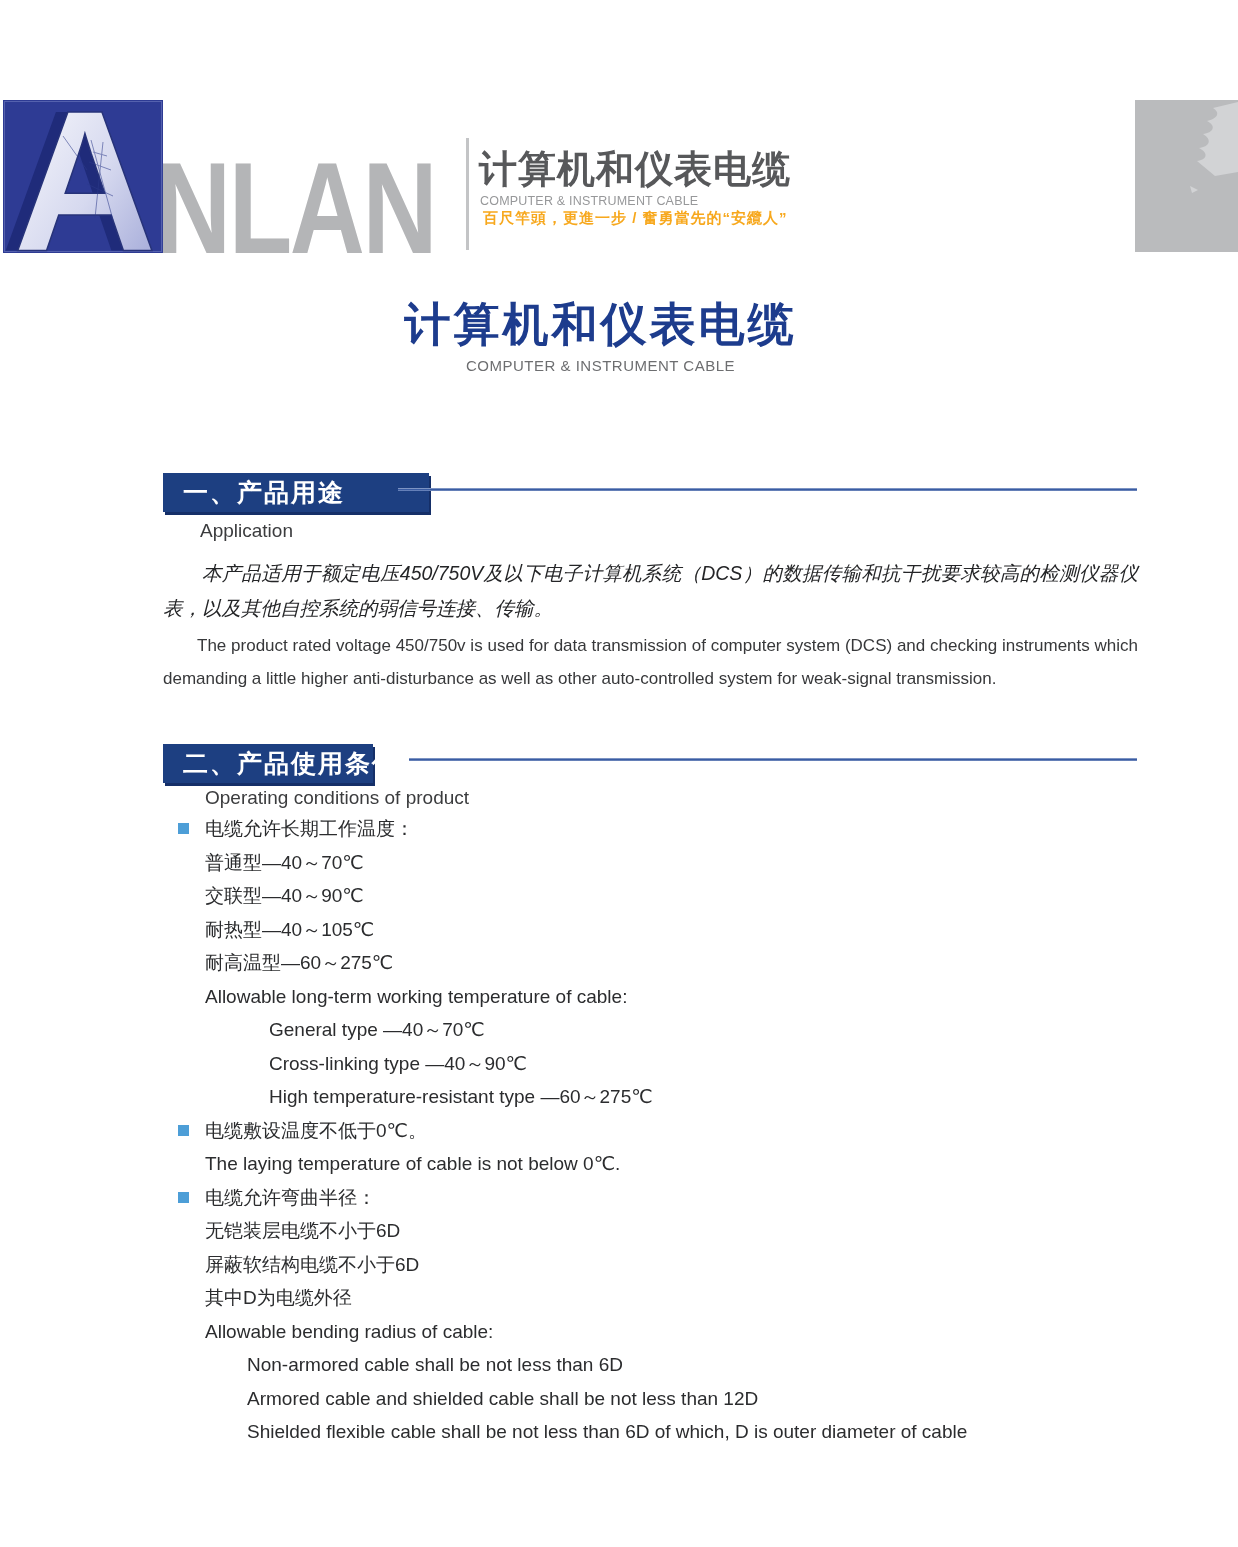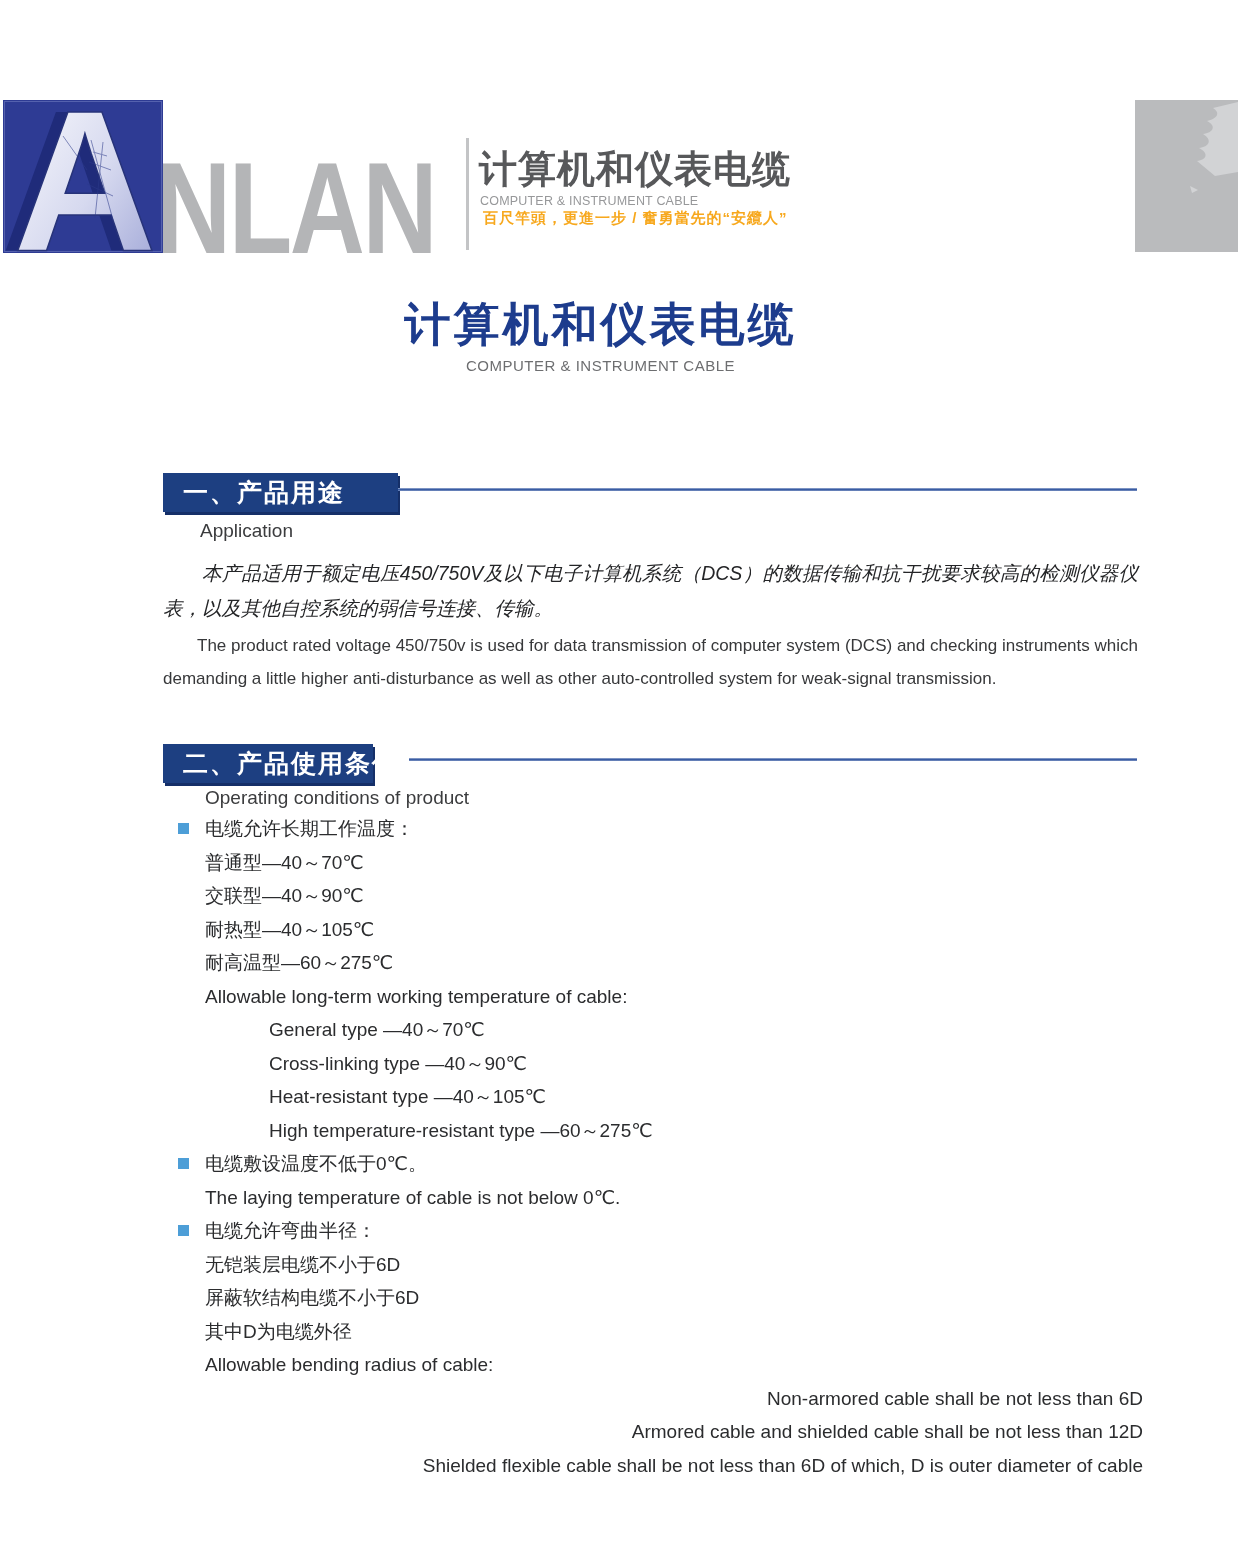--- a/index.html
+++ b/index.html
@@ -48,21 +48,21 @@
   .page-title-en { margin-top: 5px; font-size: 15px; color: #6d6e70; letter-spacing: 0.5px; }
 
   
   .sec-box {
     position: absolute; left: 163px; height: 39px;
     background: #1d3f81; color: #ffffff;
     font-size: 25px; font-weight: bold; letter-spacing: 2px;
     line-height: 39px; padding-left: 20px; white-space: nowrap;
     box-shadow: 2px 3px 0 #152f68;
   }
-  .sec-box.s1 { top: 473px; width: 235px; }
+  .sec-box.s1 { top: 473px; width: 266px; }
   .sec-box.s2 { top: 744px; width: 210px; }
   .sec-line {
     position: absolute; height: 3px;
     background: linear-gradient(#b9c6e0, #3a5ca3 35%, #3a5ca3 75%, #b9c6e0);
   }
   .sec-line.s1 { left: 398px; top: 488px; width: 739px; }
   .sec-line.s2 { left: 409px; top: 758px; width: 728px; }
   .sec-sub { position: absolute; font-size: 19px; color: #3b3c3e; white-space: nowrap; }
   .sec-sub.s1 { left: 200px; top: 520px; }
   .sec-sub.s2 { left: 205px; top: 787px; }
@@ -72,21 +72,21 @@
     position: absolute; left: 163px; width: 975px;
     text-align: justify;
   }
   .para-cn { top: 556px; font-size: 19.5px; line-height: 35px; color: #242527; text-indent: 2em; font-style: italic; }
   .para-en { top: 629px; font-size: 17px;  line-height: 33px; color: #37383a; text-indent: 2em; }
 
   
   .cond-list { position: absolute; left: 163px; top: 812px; width: 980px; }
   .li { position: relative; line-height: 33.5px; font-size: 19px; color: #2b2c2e; padding-left: 42px; white-space: nowrap; }
   .li-t { padding-left: 106px; }
-  .li-r { padding-left: 84px; text-align: right; }
+  .li-r { padding-left: 84px; }
   .sq { position: absolute; left: 15px; top: 11px; width: 11px; height: 11px; background: #4d9ed7; }
 </style>
 </head>
 <body>
 
 <div id="page">
 
   <svg class="logo-a-svg" viewBox="0 0 160 153" aria-hidden="true">
     <defs>
       <linearGradient id="gA" x1="0" y1="0" x2="1" y2="1">
@@ -137,21 +137,20 @@
 
   <div class="cond-list">
       <div class="li li-b"><span class="sq"></span><span>电缆允许长期工作温度：</span></div>
       <div class="li li-p"><span>普通型—40～70℃</span></div>
       <div class="li li-p"><span>交联型—40～90℃</span></div>
       <div class="li li-p"><span>耐热型—40～105℃</span></div>
       <div class="li li-p"><span>耐高温型—60～275℃</span></div>
       <div class="li li-p"><span>Allowable long-term working temperature of cable:</span></div>
       <div class="li li-t"><span>General type —40～70℃</span></div>
       <div class="li li-t"><span>Cross-linking type —40～90℃</span></div>
-      <div class="li li-t"><span>Heat-resistant type —40～105℃</span></div>
       <div class="li li-t"><span>High temperature-resistant type —60～275℃</span></div>
       <div class="li li-b"><span class="sq"></span><span>电缆敷设温度不低于0℃。</span></div>
       <div class="li li-p"><span>The laying temperature of cable is not below 0℃.</span></div>
       <div class="li li-b"><span class="sq"></span><span>电缆允许弯曲半径：</span></div>
       <div class="li li-p"><span>无铠装层电缆不小于6D</span></div>
       <div class="li li-p"><span>屏蔽软结构电缆不小于6D</span></div>
       <div class="li li-p"><span>其中D为电缆外径</span></div>
       <div class="li li-p"><span>Allowable bending radius of cable:</span></div>
       <div class="li li-r"><span>Non-armored cable shall be not less than 6D</span></div>
       <div class="li li-r"><span>Armored cable and shielded cable shall be not less than 12D</span></div>

